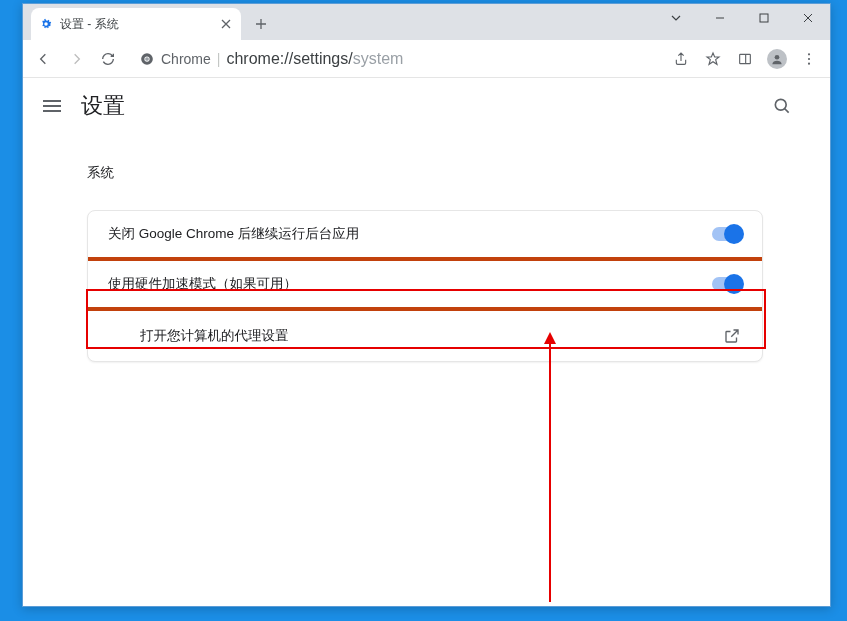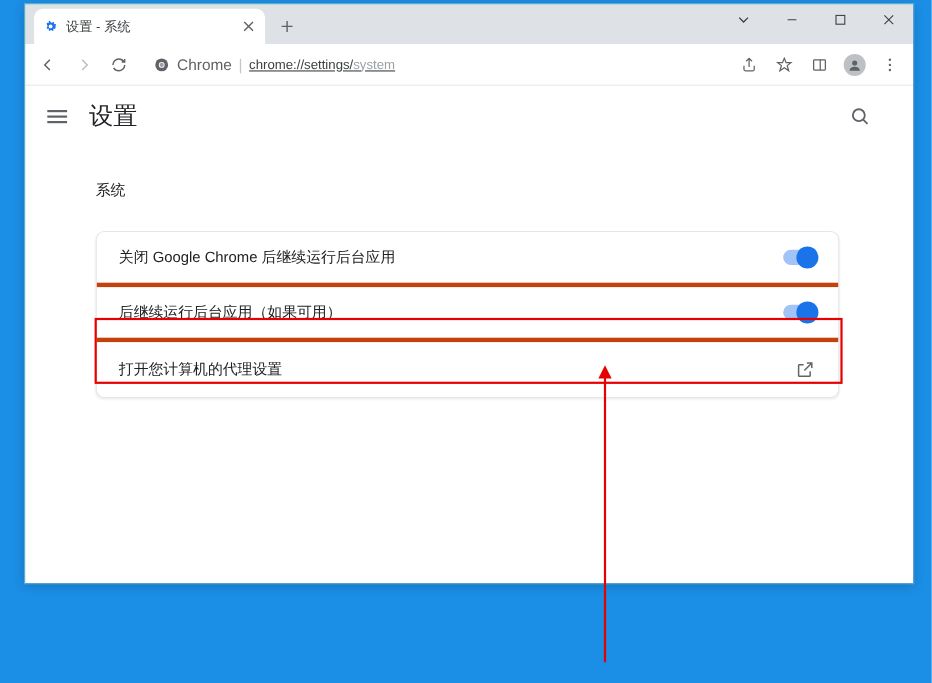--- a/index.html
+++ b/index.html
@@ -1,19 +1,19 @@
 <!DOCTYPE html>
 <html><head>
   <meta charset="utf-8">
   <style>
     * { margin: 0; padding: 0; box-sizing: border-box; font-family: "Segoe UI", Arial, sans-serif; }
     body { width: 847px; height: 621px; background: #1b8ee6; overflow: hidden; }
     .window {
-      position: absolute; left: 22px; top: 3px; width: 809px; height: 528px;
-      background: #86efac; border: 1px solid #5a9dd8;
+      position: absolute; left: 22px; top: 3px; width: 809px; height: 604px;
+      background: #4c1d95; border: 1px solid #5a9dd8;
       box-shadow: 0 2px 10px rgba(0,0,0,0.2);
     }
     
     .titlebar { position: relative; height: 36px; background: #dee1e6; display: flex; align-items: flex-end; }
     .tab {
       background: #fff; height: 32px; width: 210px; margin-left: 8px;
       border-radius: 8px 8px 0 0; display: flex; align-items: center; padding: 0 8px; gap: 7px;
     }
     .tab .favicon { width: 14px; height: 14px; display: flex; align-items: center; justify-content: center; color: #1a73e8; }
     .tab .favicon svg { width: 14px; height: 14px; }
@@ -32,21 +32,21 @@
     .tb-btn.disabled { color: #bdbdbd; }
     .tb-btn svg { width: 16px; height: 16px; }
     .omnibox {
       flex: 1; height: 28px; background: #fff; border-radius: 14px;
       display: flex; align-items: center; padding: 0 10px; margin: 0 4px; gap: 6px;
     }
     .omnibox .lock { color: #5f6368; width: 16px; height: 16px; display: flex; align-items: center; justify-content: center; }
     .omnibox .lock svg { width: 14px; height: 14px; }
     .chrome-label { font-size: 14px; color: #5f6368; }
     .pipe { color: #c4c7c5; font-size: 14px; }
-    .url { font-size: 12px; color: #3c4043; text-decoration: underline; }
+    .url { font-size: 16px; color: #3c4043; }
     .url .dim { color: #9aa0a6; }
     .tb-right { display: flex; gap: 2px; align-items: center; }
     .avatar { width: 20px; height: 20px; border-radius: 50%; background: #bdc1c6; display: flex; align-items: center; justify-content: center; }
     .avatar svg { width: 14px; height: 14px; fill: #5f6368; }
     
     .page { height: calc(100% - 36px - 38px); background: #fff; position: relative; }
     .page-header { position: absolute; left: 0; top: 0; right: 16px; height: 56px; display: flex; align-items: center; padding: 0 20px; }
     .menu-btn { width: 20px; height: 20px; display: flex; flex-direction: column; justify-content: center; gap: 3px; }
     .menu-btn span { display: block; width: 18px; height: 2px; background: #5f6368; }
     .page-title { font-size: 22px; color: #202124; margin-left: 18px; }
@@ -54,21 +54,21 @@
     .search-btn svg { width: 20px; height: 20px; }
     .content { position: absolute; left: 64px; top: 86px; width: 676px; }
     .section-title { font-size: 13.5px; color: #202124; margin-bottom: 28px; padding-left: 0; }
     .card {
       border-radius: 8px;
       border: 1px solid #e6e6e6;
       box-shadow: 0 1px 2px rgba(0,0,0,0.06);
       background: #fff;
     }
     .row { display: flex; align-items: center; height: 50px; padding: 0 20px; border-bottom: 4px solid #c2410c; }
-    .row:last-child { border-bottom: none; }
+    .row:last-child { border-bottom: none; margin-left: 32px; }
     .row-label { font-size: 13.5px; color: #202124; flex: 1; }
     .toggle {
       width: 30px; height: 14px; border-radius: 7px; background: #a2c3f5;
       position: relative;
     }
     .toggle::after {
       content: ""; position: absolute; right: -2px; top: -3px; width: 20px; height: 20px;
       border-radius: 50%; background: #1a73e8;
     }
     .ext-icon { width: 20px; height: 20px; display: flex; align-items: center; justify-content: center; color: #5f6368; }
@@ -220,21 +220,21 @@
     </div>
 
     <div class="content">
       <div class="section-title">系统</div>
       <div class="card">
         <div class="row">
           <div class="row-label">关闭 Google Chrome 后继续运行后台应用</div>
           <div class="toggle"></div>
         </div>
         <div class="row">
-          <div class="row-label">后继续运行后台应用（如果可用）</div>
+          <div class="row-label">使用硬件加速模式（如果可用）</div>
           <div class="toggle"></div>
         </div>
         <div class="row">
           <div class="row-label">打开您计算机的代理设置</div>
           <div class="ext-icon">
             <svg viewBox="0 0 24 24" fill="none" stroke="currentColor" stroke-width="1.8">
                 <path d="M14 4h6v6M20 4l-9 9"></path>
                 <path d="M18 14v5a1 1 0 01-1 1H5a1 1 0 01-1-1V7a1 1 0 011-1h5"></path>
               </svg>
           </div>

